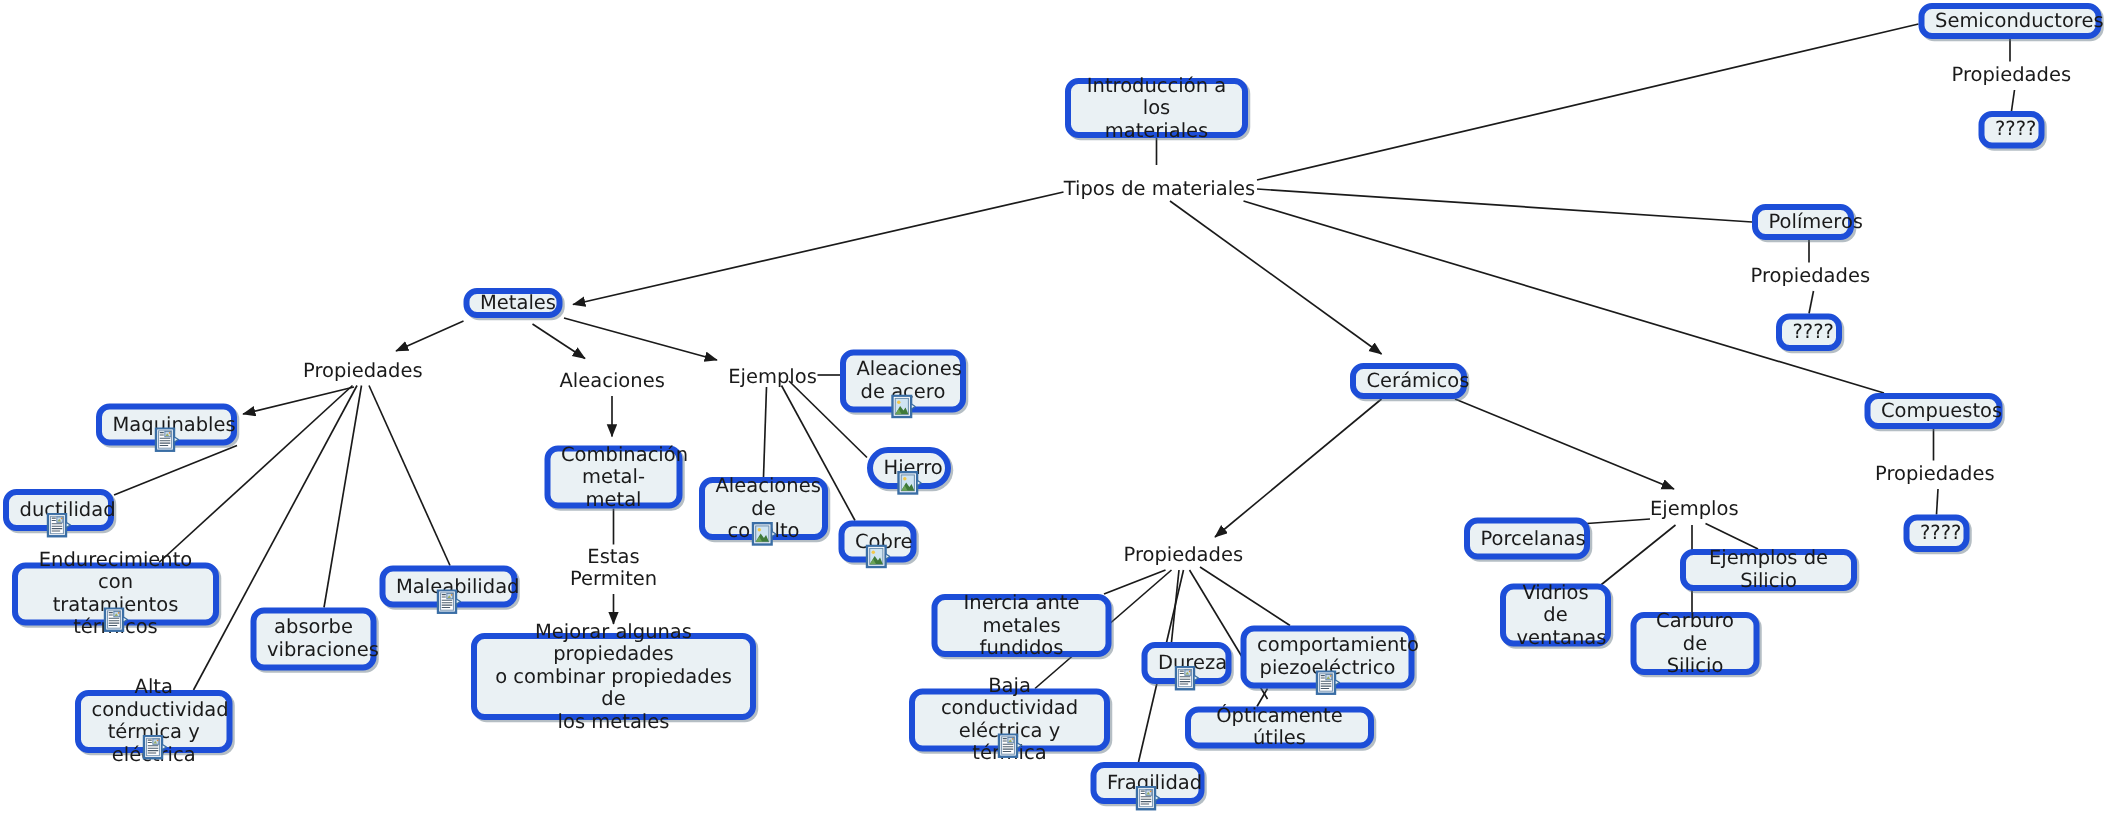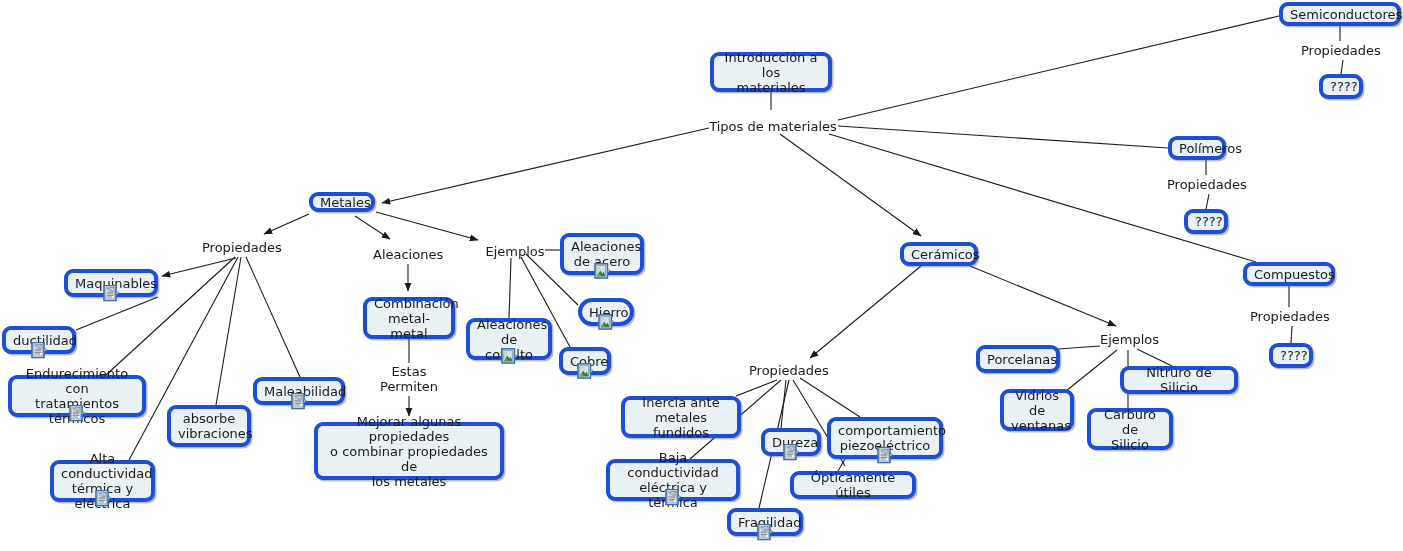--- a/index.html
+++ b/index.html
@@ -116,21 +116,21 @@
         <path d="M 1128,350 L 1128,408" fill="none" stroke="#1a1a1a" stroke-width="1.1"></path>
       </g>
   </svg>
   <div id="node-layer">
       <div class="node" style="left: 710px; top: 52px; width: 122px; height: 40px;"><span class="node-label">Introducción a los
 materiales</span></div>
       <div class="node plain" style="left: 709px; top: 117px; width: 128px; height: 18px;"><span class="node-label">Tipos de materiales</span></div>
       <div class="node" style="left: 1279px; top: 2px; width: 122px; height: 24px;"><span class="node-label">Semiconductores</span></div>
       <div class="node plain" style="left: 1301px; top: 41px; width: 78px; height: 18px;"><span class="node-label">Propiedades</span></div>
       <div class="node" style="left: 1319px; top: 74px; width: 44px; height: 25px;"><span class="node-label">????</span></div>
-      <div class="node" style="left: 1168px; top: 136px; width: 58px; height: 24px; text-align: right;"><span class="node-label">Polímeros</span></div>
+      <div class="node" style="left: 1168px; top: 136px; width: 68px; height: 24px; text-align: right;"><span class="node-label">Polímeros</span></div>
       <div class="node plain" style="left: 1167px; top: 175px; width: 78px; height: 18px;"><span class="node-label">Propiedades</span></div>
       <div class="node" style="left: 1184px; top: 209px; width: 44px; height: 25px;"><span class="node-label">????</span></div>
       <div class="node" style="left: 1243px; top: 262px; width: 92px; height: 24px;"><span class="node-label">Compuestos</span></div>
       <div class="node plain" style="left: 1250px; top: 307px; width: 78px; height: 18px;"><span class="node-label">Propiedades</span></div>
       <div class="node" style="left: 1269px; top: 343px; width: 44px; height: 25px;"><span class="node-label">????</span></div>
       <div class="node" style="left: 309px; top: 192px; width: 66px; height: 20px;"><span class="node-label">Metales</span></div>
       <div class="node plain" style="left: 202px; top: 238px; width: 78px; height: 18px;"><span class="node-label">Propiedades</span></div>
       <div class="node plain" style="left: 373px; top: 245px; width: 70px; height: 18px;"><span class="node-label">Aleaciones</span></div>
       <div class="node plain" style="left: 485px; top: 242px; width: 60px; height: 18px;"><span class="node-label">Ejemplos</span></div>
       <div class="node" style="left: 64px; top: 269px; width: 94px; height: 28px;"><span class="node-label">Maquinables</span><span class="res-icon"><svg viewBox="0 0 17 17" width="17" height="17">
@@ -326,17 +326,17 @@
               <line x1="4.0" y1="8.8" x2="11.0" y2="8.8"></line>
               <line x1="4.0" y1="10.4" x2="11.0" y2="10.4"></line>
               <line x1="4.0" y1="12.0" x2="9.6" y2="12.0"></line>
             </g>
             <path d="M13.5 6.2 L16.4 8.0 L13.5 9.8 Z" fill="#e9eff5" stroke="#3a6ea5" stroke-width="0.9"></path>
           </svg></span></div>
       <div class="node" style="left: 790px; top: 471px; width: 126px; height: 28px;"><span class="node-label">Ópticamente útiles</span></div>
       <div class="node" style="left: 976px; top: 345px; width: 84px; height: 28px;"><span class="node-label">Porcelanas</span></div>
       <div class="node" style="left: 1000px; top: 389px; width: 74px; height: 42px;"><span class="node-label">Vidrios de
 ventanas</span></div>
-      <div class="node" style="left: 1120px; top: 366px; width: 118px; height: 28px;"><span class="node-label">Nitruro de Silicio</span></div>
+      <div class="node" style="left: 1120px; top: 366px; width: 118px; height: 28px;"><span class="node-label">Ejemplos de Silicio</span></div>
       <div class="node" style="left: 1087px; top: 408px; width: 86px; height: 42px;"><span class="node-label">Carburo de
 Silicio</span></div>
     </div>
 </div>
 
 </body></html>

